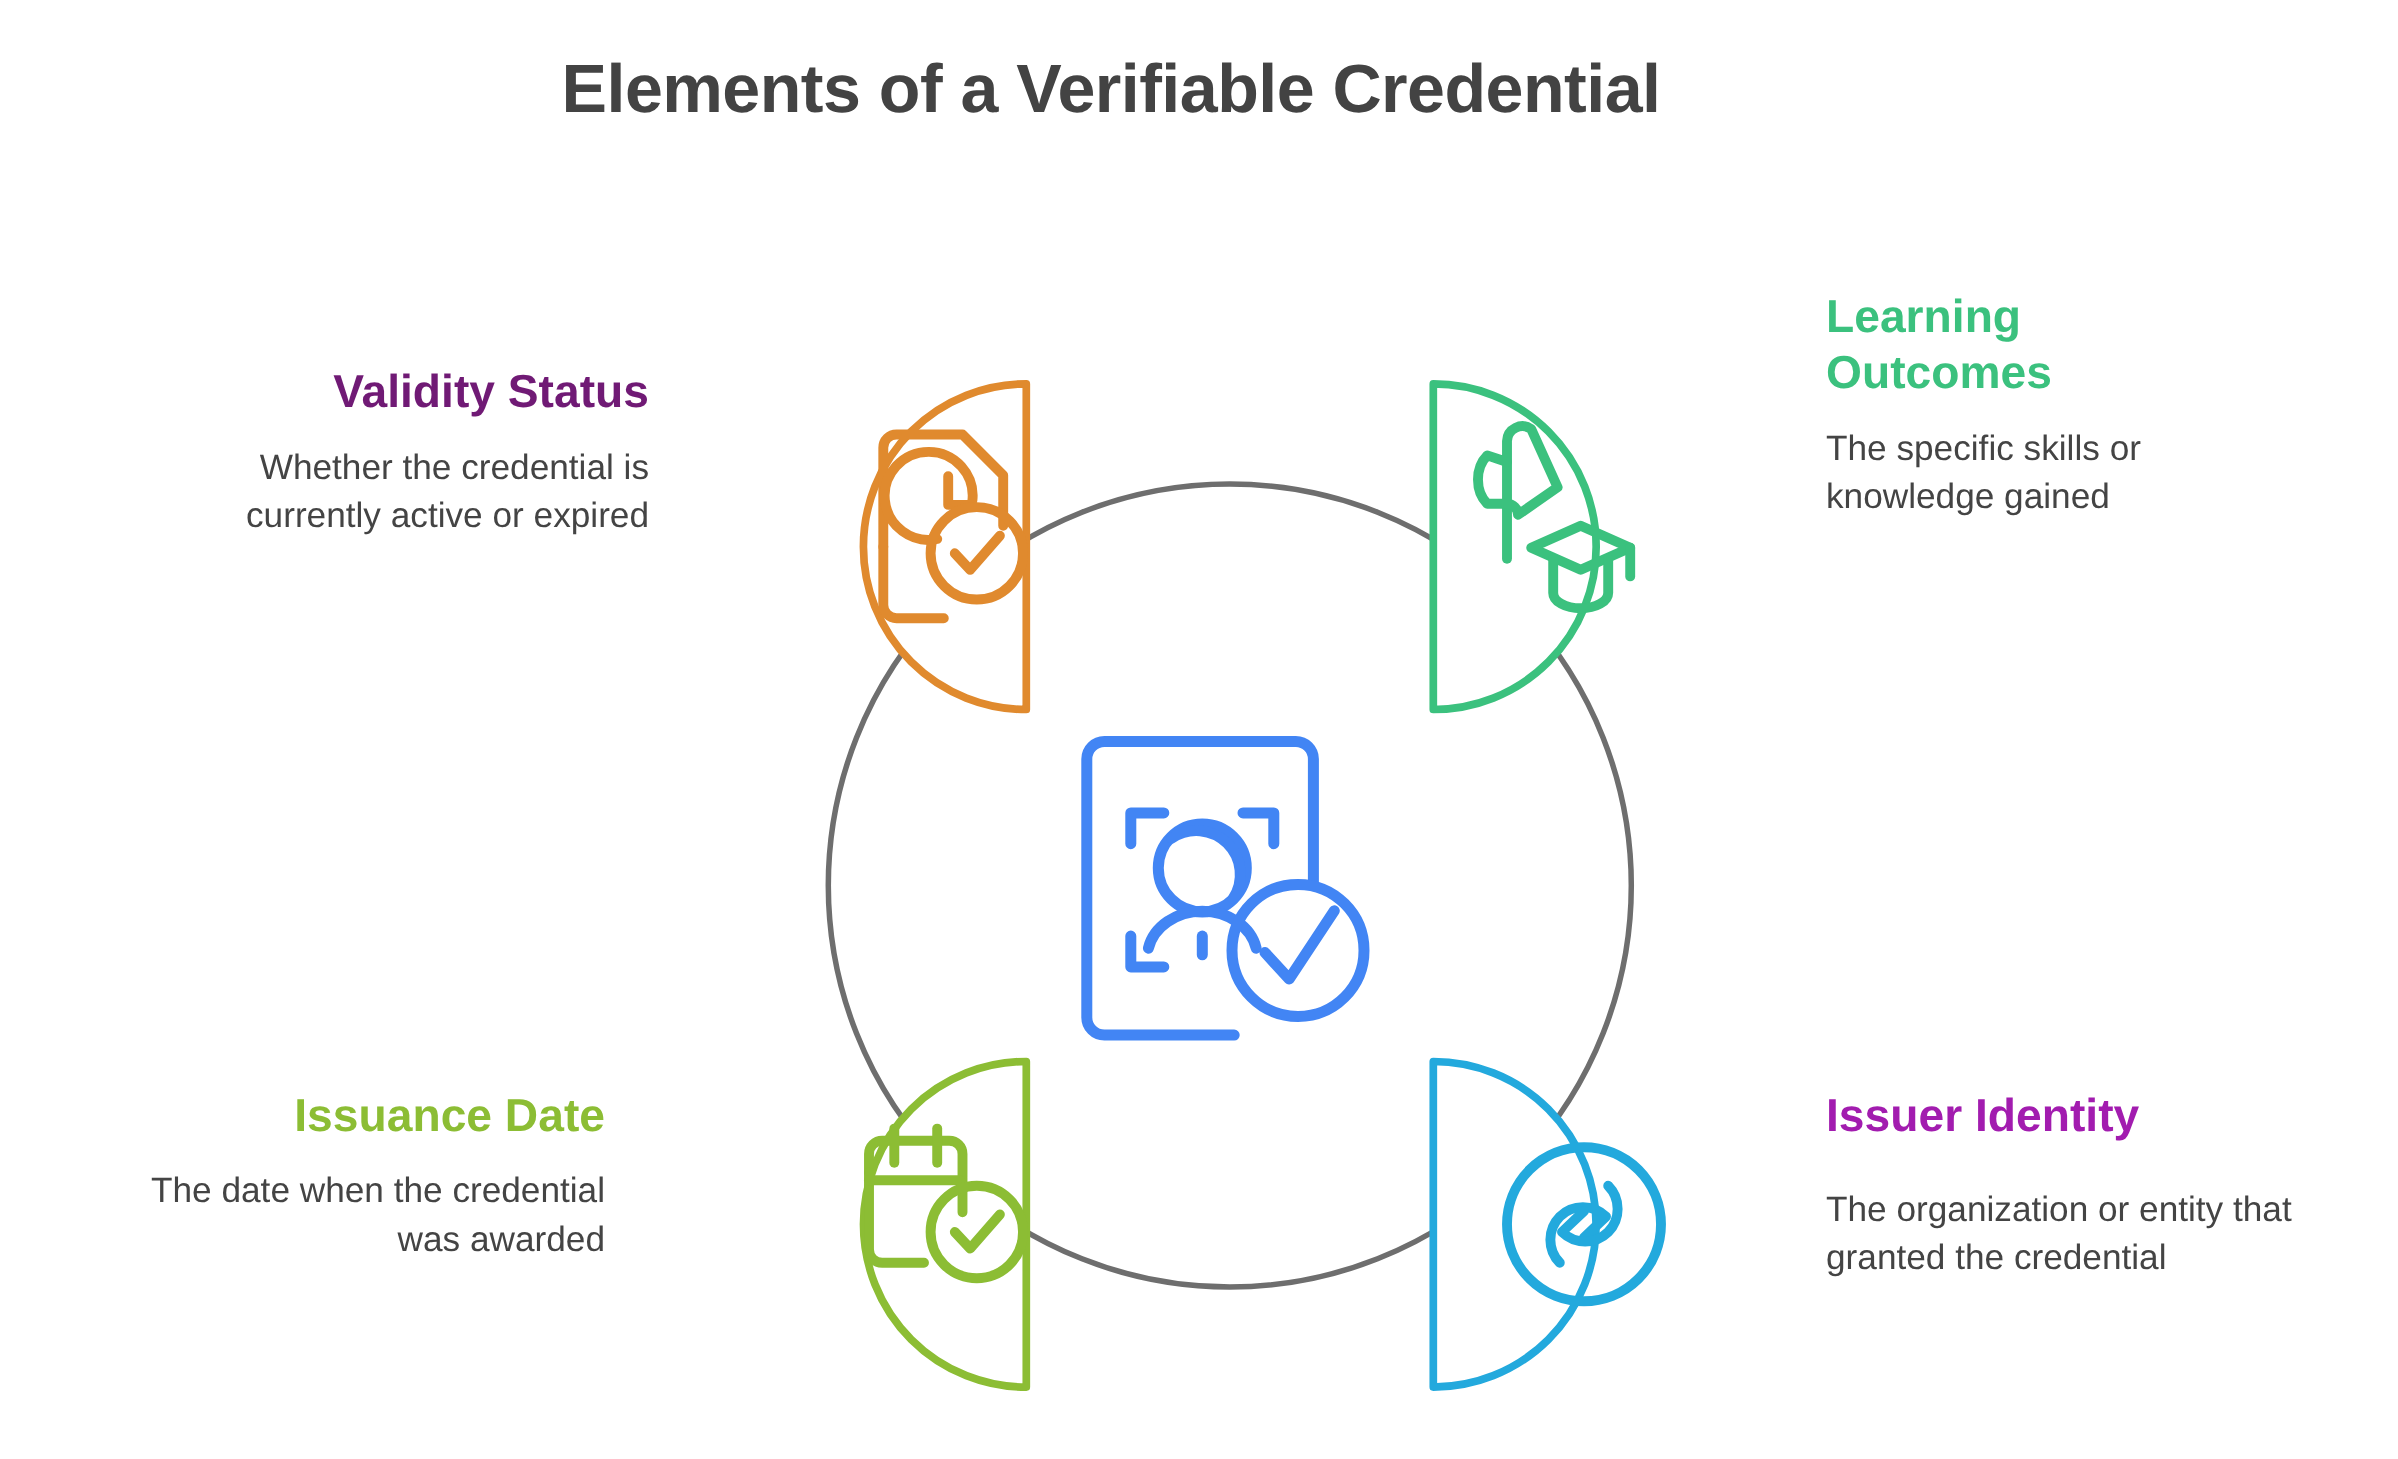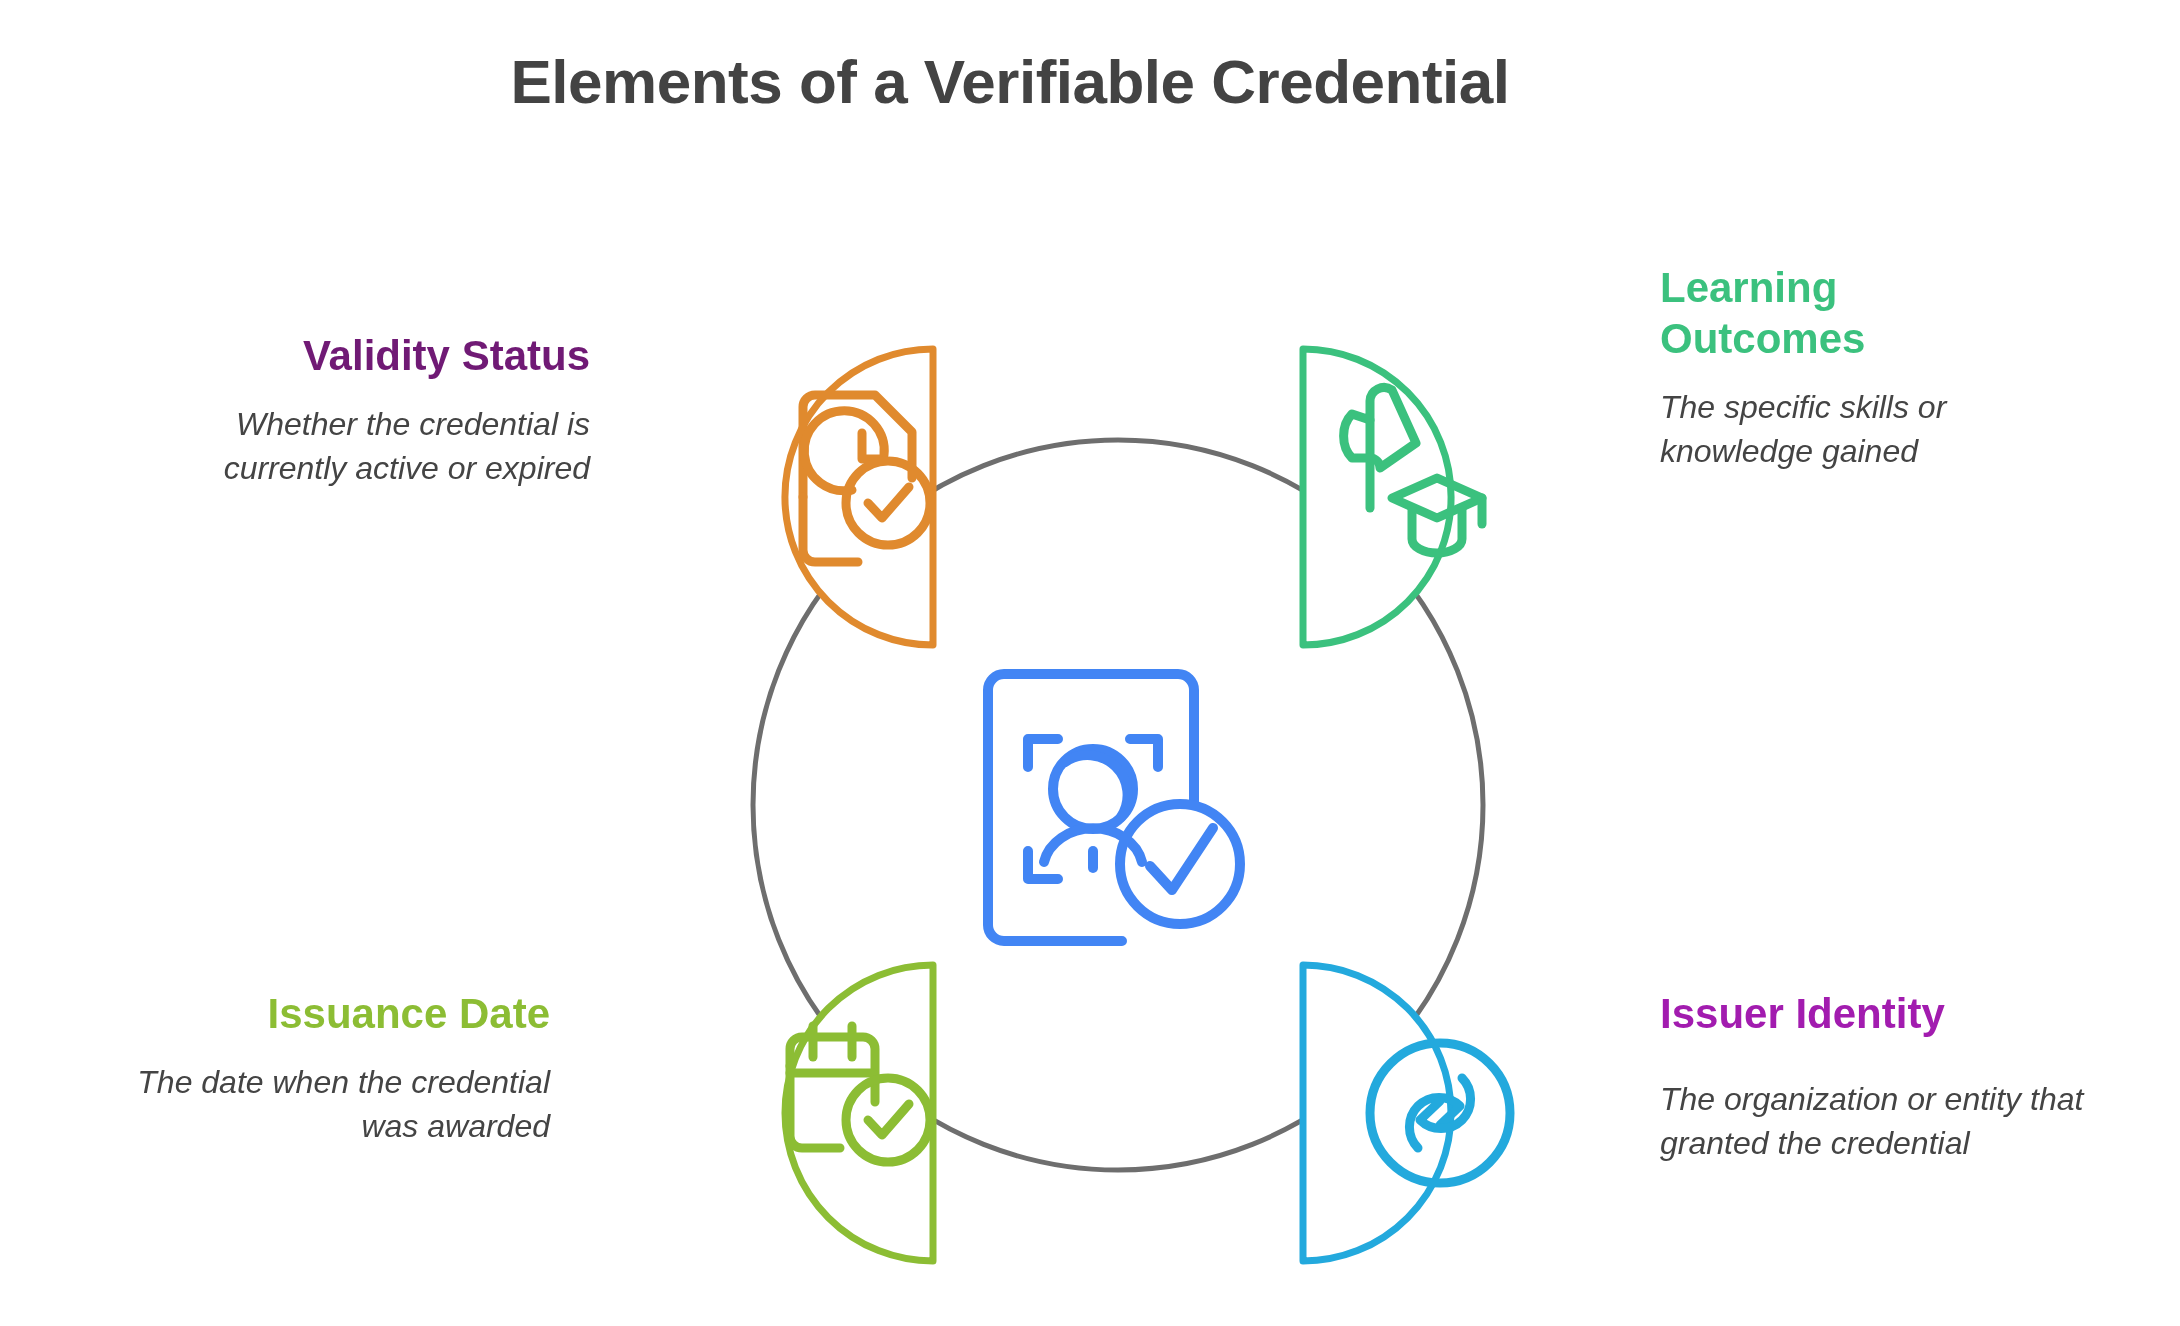--- a/index.html
+++ b/index.html
@@ -54,21 +54,20 @@
     font-size: 42px;
     font-weight: bold;
     line-height: 1.22;
     margin: 0 0 22px 0;
   }
   .block .body {
     font-size: 32px;
     color: #444444;
     line-height: 1.36;
     margin: 0;
-    font-style: italic;
   }
 
   .block.right-align { text-align: right; }
   .block.left-align  { text-align: left; }
 
   #block-validity {
     left: 120px;
     top: 330px;
   }
   #block-learning {

